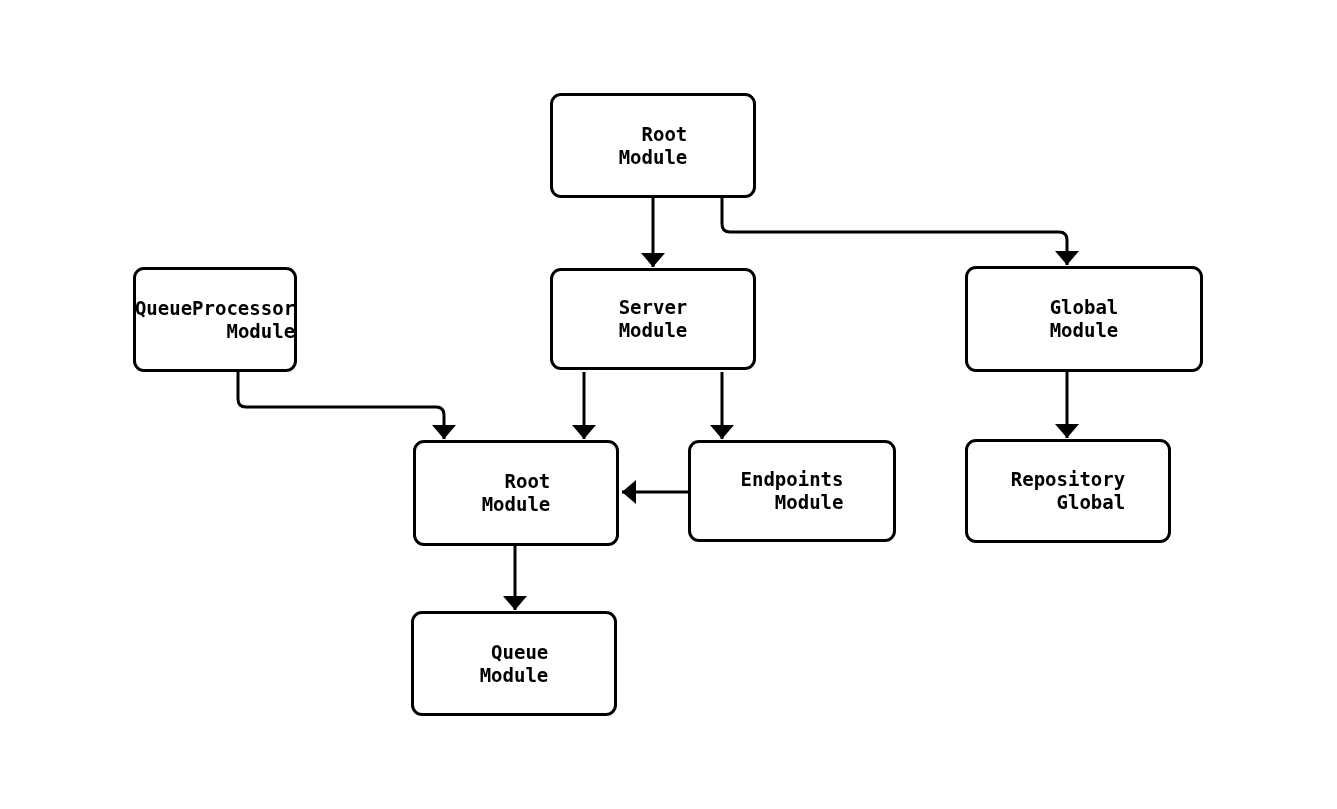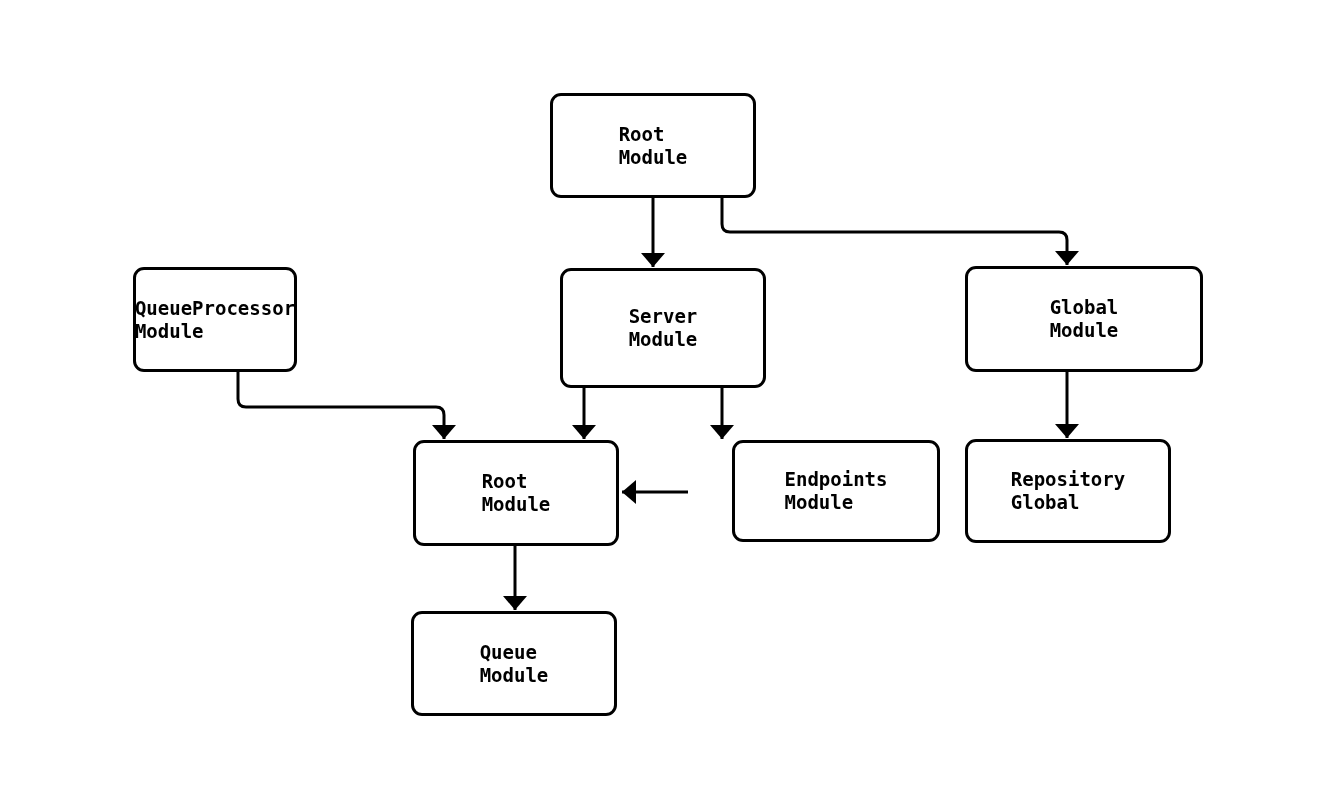--- a/index.html
+++ b/index.html
@@ -28,21 +28,21 @@
     box-sizing: border-box;
     background: #ffffff;
     border: 3px solid #000000;
     border-radius: 11px;
     display: flex;
     align-items: center;
     justify-content: center;
   }
   .node-label {
     white-space: pre-line;
-    text-align: left;
+    text-align: right;
     font-weight: bold;
     font-size: 19px;
     line-height: 23px;
     color: #000000;
   }
   .edge-path {
     fill: none;
     stroke: #000000;
     stroke-width: 3;
   }
@@ -75,33 +75,33 @@
     </svg>
   <div id="node-layer">
       <div class="node" style="left: 550px; top: 93px; width: 206px; height: 105px;">
         <span class="node-label">Root
 Module</span>
       </div>
       <div class="node" style="left: 133px; top: 267px; width: 164px; height: 105px;">
         <span class="node-label">QueueProcessor
 Module</span>
       </div>
-      <div class="node" style="left: 550px; top: 268px; width: 206px; height: 120px; margin-left: 10px;">
+      <div class="node" style="left: 550px; top: 268px; width: 206px; height: 102px;">
         <span class="node-label">Server
 Module</span>
       </div>
       <div class="node" style="left: 965px; top: 266px; width: 238px; height: 106px;">
         <span class="node-label">Global
 Module</span>
       </div>
       <div class="node" style="left: 413px; top: 440px; width: 206px; height: 106px;">
         <span class="node-label">Root
 Module</span>
       </div>
-      <div class="node" style="left: 688px; top: 440px; width: 208px; height: 102px; margin-left: 44px;">
+      <div class="node" style="left: 688px; top: 440px; width: 208px; height: 102px;">
         <span class="node-label">Endpoints
 Module</span>
       </div>
       <div class="node" style="left: 965px; top: 439px; width: 206px; height: 104px;">
         <span class="node-label">Repository
 Global</span>
       </div>
       <div class="node" style="left: 411px; top: 611px; width: 206px; height: 105px;">
         <span class="node-label">Queue
 Module</span>

